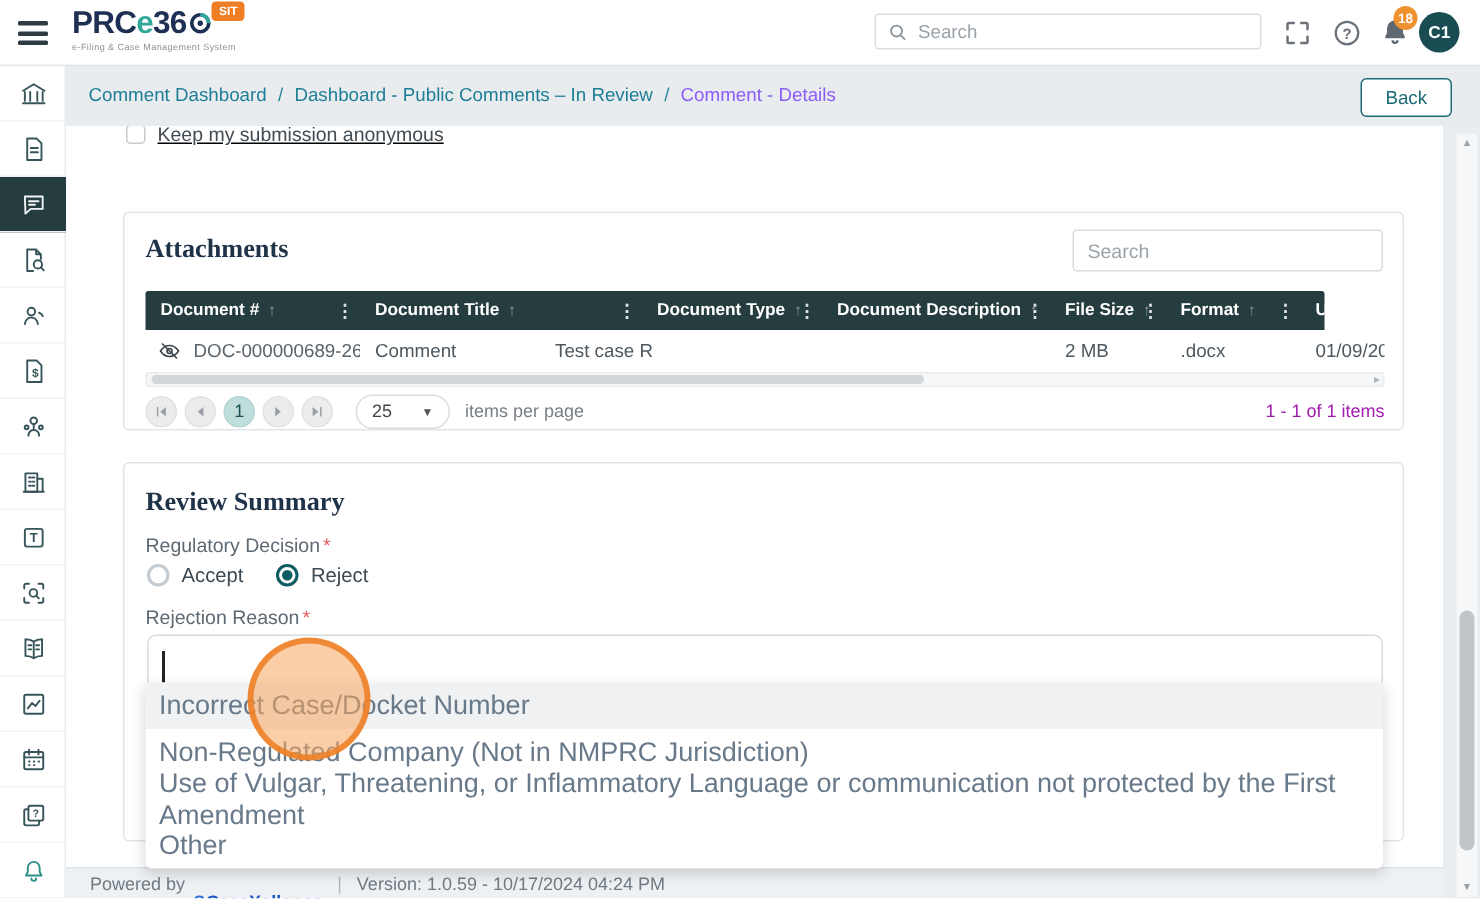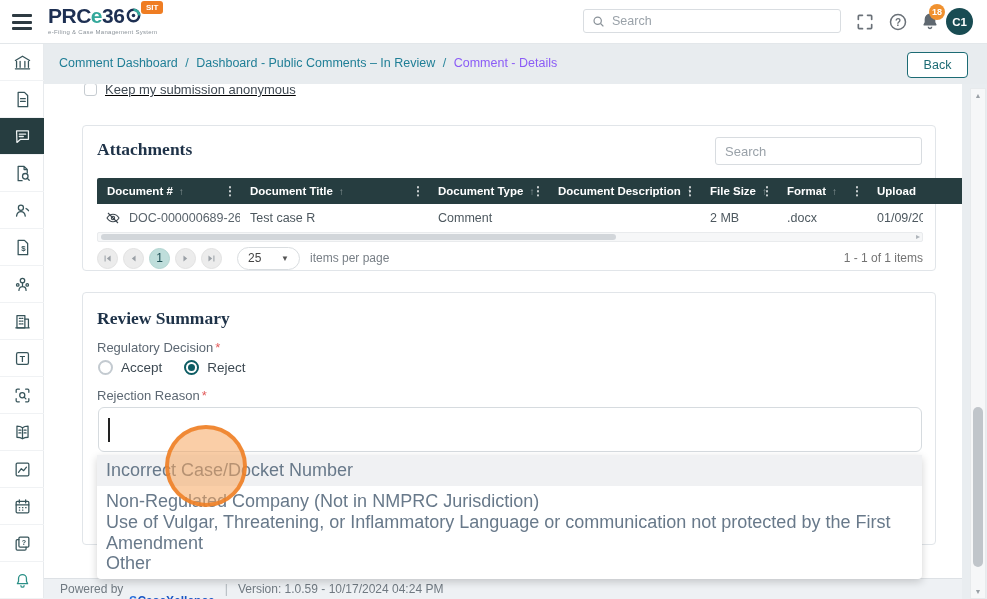--- a/index.html
+++ b/index.html
@@ -45,29 +45,29 @@
   .crumbs .sep { color:#2a869c; margin:0 4px; }
   .crumbs .current { color:#8b5cf6; }
   .back-btn { position:absolute; right:19px; top:8px; width:61px; height:26px; background:#fff; border:1.5px solid #1c6b74; border-radius:4px; color:#1c6b74; font-size:12.5px; display:flex; align-items:center; justify-content:center; cursor:pointer; font-family:inherit; }
 
   
   .main { position:absolute; left:44px; top:84px; width:918px; height:494px; background:#fff; }
   .anon-row { position:absolute; left:40px; top:-2px; display:flex; align-items:center;text-decoration:underline; }
   .checkbox { width:13px; height:13px; border:1.5px solid #c6ccd1; border-radius:3px; background:#fff; cursor:pointer; flex:none; }
   .anon-label { margin-left:8px; font-size:13px; color:#414b54; }
 
-  .card { position:absolute; background:#fff; border:1px solid #e1e5e9; border-radius:4px; }
+  .card { position:absolute; background:#fff; border:1px solid #e1e5e9; border-radius:4px;margin-top:16px; }
   .card-attachments { left:38px; top:41px; width:854px; height:146px; }
   .card-review { left:38px; top:208px; width:854px; height:253px; }
   .card-title { position:absolute; left:14px; font-family:"Liberation Serif", serif; font-weight:bold; font-size:17.5px; color:#1e3248; }
 
   .att-search { position:absolute; left:632px; top:11px; width:207px; height:28px; border:1px solid #d8dce0; border-radius:3px; padding:0 9px; font-size:13px; color:#444; outline:none; font-family:inherit; }
   .att-search::placeholder { color:#9aa2a9; }
 
-  .tbl-head { position:absolute; left:14px; top:52px; width:890px; height:26px; background:#263d40; border-radius:2px 2px 0 0; display:flex; overflow:hidden; }
+  .tbl-head { position:absolute; left:14px; top:52px; width:786px; height:26px; background:#263d40; border-radius:2px 2px 0 0; display:flex; overflow:hidden; }
   .th { position:relative; display:flex; align-items:center; padding-left:10px; color:#fff; font-size:11.5px; font-weight:600; white-space:nowrap; overflow:hidden; flex:none; cursor:pointer; }
   .th .sort { font-size:10px; color:rgba(255,255,255,0.45); margin-left:6px; }
   .th .dots { position:absolute; right:4px; color:rgba(255,255,255,0.85); font-size:12px; font-weight:bold; cursor:pointer; }
   .w0{width:143px}.w1{width:188px}.w2{width:120px}.w3{width:152px}.w4{width:77px}.w5{width:90px}.w6{width:56px}
 
   .tbl-row { position:absolute; left:14px; top:78px; width:826px; height:27px; display:flex; overflow:hidden; }
   .td { display:flex; align-items:center; padding-left:10px; font-size:12.5px; color:#4d585f; white-space:nowrap; overflow:hidden; flex:none; }
   .td.docnum { color:#5a646c; }
   .eye-off { width:16px; height:16px; margin-right:8px; flex:none; cursor:pointer; }
   .eye-off svg { width:16px; height:16px; stroke:#3c464e; fill:none; stroke-width:1.6; }
@@ -76,21 +76,21 @@
   .hscroll .thumb { position:absolute; left:3px; top:1px; width:515px; height:6px; background:#d2d6da; border-radius:3px; cursor:pointer; }
   .hscroll .arr { position:absolute; top:-1px; font-size:8px; color:#aeb4ba; } .hscroll .arr.r { right:2px; }
 
   .pager { position:absolute; left:14px; top:120px; width:826px; height:24px; display:flex; align-items:center; }
   .pg-btn { width:21px; height:21px; border-radius:50%; background:#ececec; border:1px solid #e2e2e2; color:#9aa0a6; display:flex; align-items:center; justify-content:center; margin-right:5px; cursor:pointer; }
   .pg-btn svg { width:11px; height:11px; fill:#9aa0a6; stroke:#9aa0a6; }
   .pg-btn.page { background:#bfdedb; border-color:#b2d5d1; color:#1d4f54; font-size:12px; }
   .pg-size { margin-left:10px; width:63px; height:23px; border:1px solid #d9dde0; border-radius:12px; background:#fff; display:flex; align-items:center; justify-content:space-between; padding:0 10px; font-size:12px; color:#444; cursor:pointer; }
   .pg-size .caret { font-size:8px; color:#555; }
   .pg-label { margin-left:10px; font-size:12px; color:#787f86; }
-  .pg-range { margin-left:auto; font-size:12px; color:#737373; }
+  .pg-range { margin-left:auto; font-size:12px; color:#a21caf; }
 
   .fld-label { position:absolute; left:14px; font-size:13px; color:#5d6873; }
   .req { color:#e25c5c; margin-left:2px; }
   .radio-row { position:absolute; left:15px; top:67px; display:flex; align-items:center; }
   .radio { width:15px; height:15px; border-radius:50%; border:2px solid #c3cad0; background:#fff; cursor:pointer; flex:none; display:flex; align-items:center; justify-content:center; }
   .radio.selected { border-color:#0d5c63; }
   .radio.selected::after { content:""; width:7px; height:7px; border-radius:50%; background:#0d5c63; }
   .radio-label { margin:0 22px 0 8px; font-size:13.5px; color:#3d4952; }
   .reason-input { position:absolute; left:15px; top:114px; width:824px; height:45px; border:1px solid #d6dbdf; border-radius:6px; background:#fff; cursor:text; }
   .caret-bar { position:absolute; left:9px; top:10px; width:1.5px; height:24px; background:#222; }
@@ -321,22 +321,22 @@
 
       <div class="tbl-row">
         <div class="td w0 docnum" style="padding-left:8px;">
           <span class="eye-off"><svg viewBox="0 0 24 24">
                 <path d="M3 12s3.5-5.5 9-5.5S21 12 21 12s-3.5 5.5-9 5.5S3 12 3 12z"></path>
                 <circle cx="12" cy="12" r="2.5"></circle>
                 <path d="M4.5 4.5l15 15"></path>
               </svg></span>
           <span>DOC-000000689-26</span>
         </div>
+        <div class="td w2">Comment</div>
         <div class="td w1">Test case R</div>
-        <div class="td w2">Comment</div>
         <div class="td w3"></div>
         <div class="td w4">2 MB</div>
         <div class="td w5">.docx</div>
         <div class="td w6">01/09/20</div>
       </div>
 
       <div class="hscroll">
         <div class="thumb"></div>
         <div class="arr r">▸</div>
       </div>

